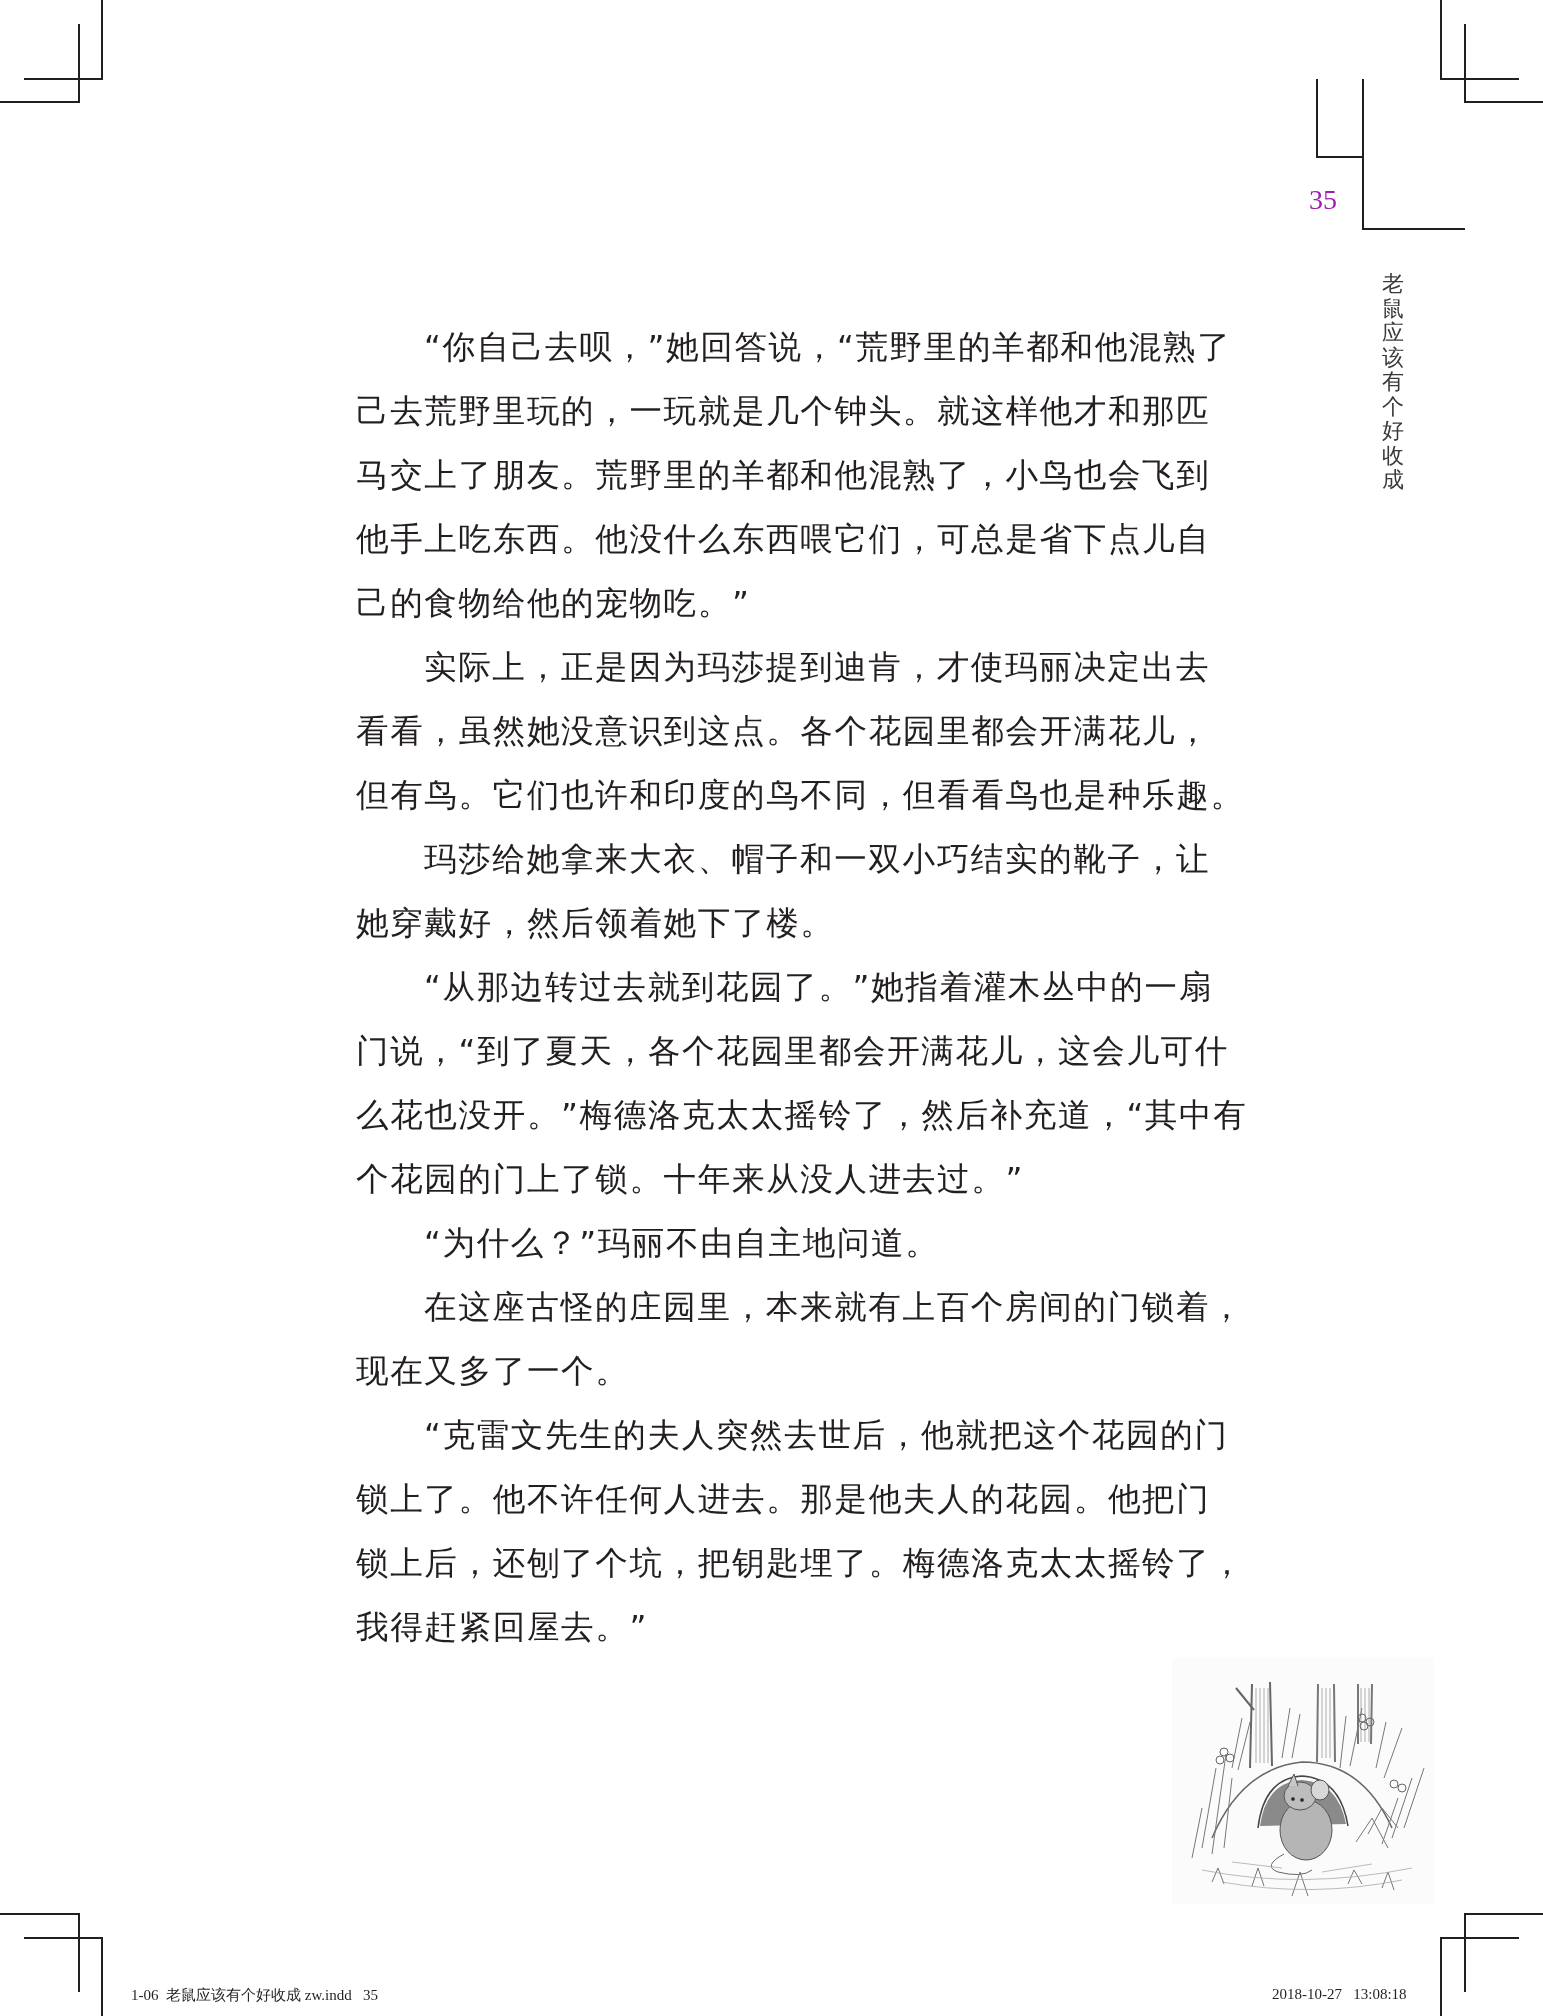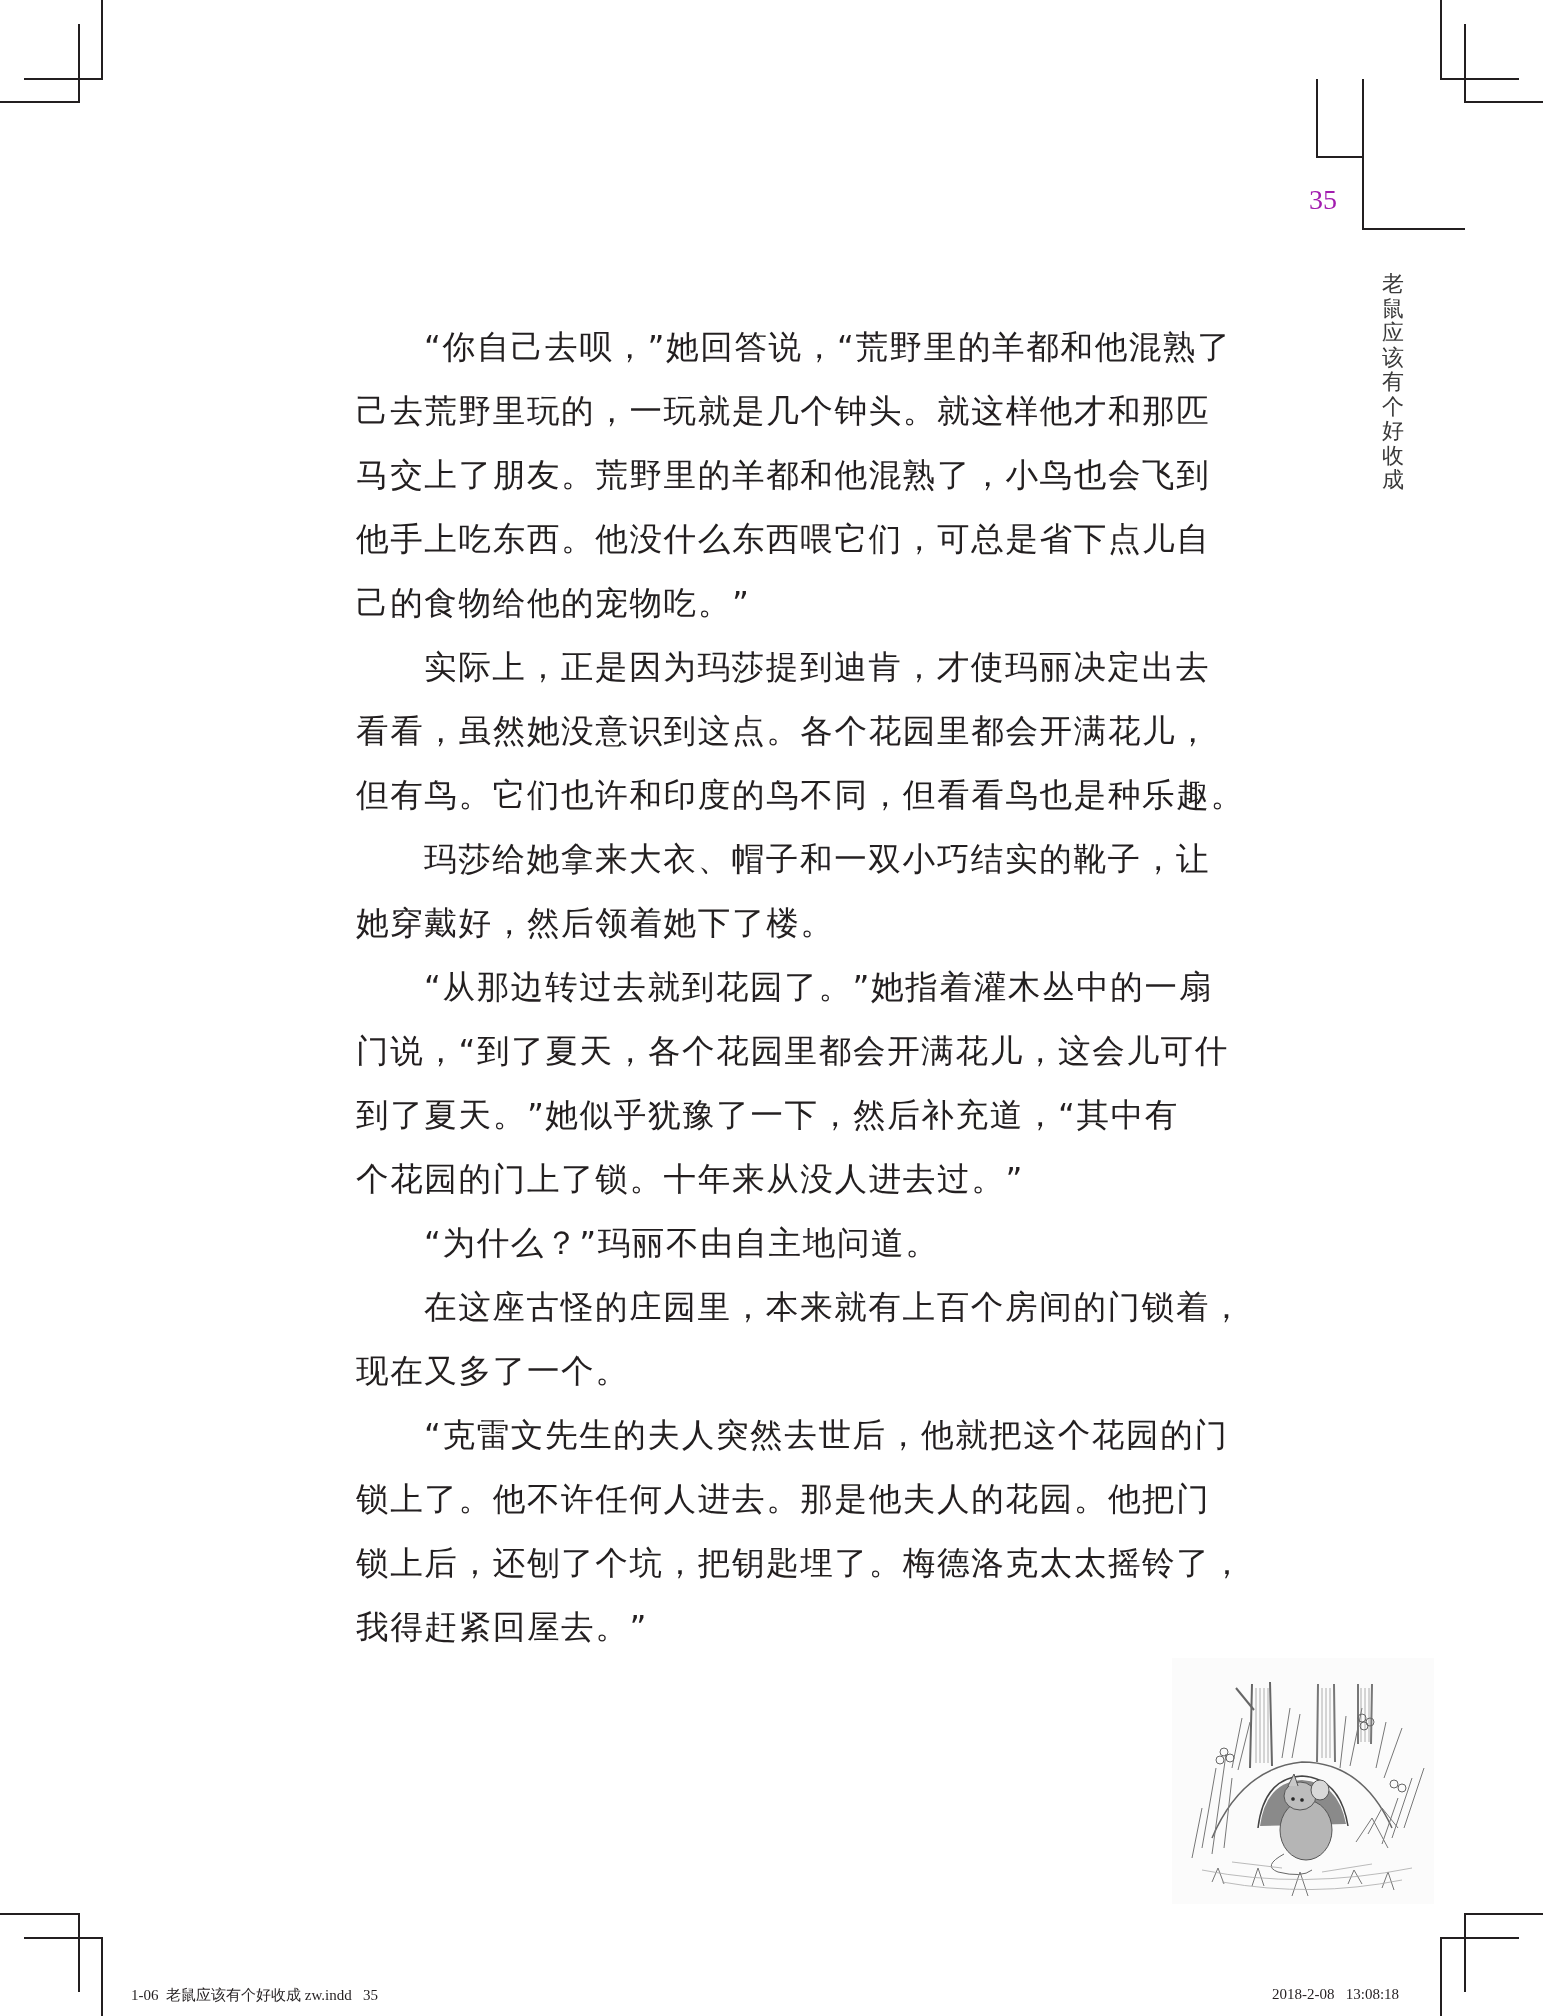--- a/index.html
+++ b/index.html
@@ -126,21 +126,21 @@
     <div class="line">马交上了朋友。荒野里的羊都和他混熟了，小鸟也会飞到</div>
     <div class="line">他手上吃东西。他没什么东西喂它们，可总是省下点儿自</div>
     <div class="line">己的食物给他的宠物吃。”</div>
     <div class="line indent">实际上，正是因为玛莎提到迪肯，才使玛丽决定出去</div>
     <div class="line">看看，虽然她没意识到这点。各个花园里都会开满花儿，</div>
     <div class="line">但有鸟。它们也许和印度的鸟不同，但看看鸟也是种乐趣。</div>
     <div class="line indent">玛莎给她拿来大衣、帽子和一双小巧结实的靴子，让</div>
     <div class="line">她穿戴好，然后领着她下了楼。</div>
     <div class="line indent">“从那边转过去就到花园了。”她指着灌木丛中的一扇</div>
     <div class="line">门说，“到了夏天，各个花园里都会开满花儿，这会儿可什</div>
-    <div class="line">到了夏天。”她似乎犹豫了一下，然后补充道，“其中有</div>
+    <div class="line">么花也没开。”梅德洛克太太摇铃了，然后补充道，“其中有</div>
     <div class="line">个花园的门上了锁。十年来从没人进去过。”</div>
     <div class="line indent">“为什么？”玛丽不由自主地问道。</div>
     <div class="line indent">在这座古怪的庄园里，本来就有上百个房间的门锁着，</div>
     <div class="line">现在又多了一个。</div>
     <div class="line indent">“克雷文先生的夫人突然去世后，他就把这个花园的门</div>
     <div class="line">锁上了。他不许任何人进去。那是他夫人的花园。他把门</div>
     <div class="line">锁上后，还刨了个坑，把钥匙埋了。梅德洛克太太摇铃了，</div>
     <div class="line">我得赶紧回屋去。”</div>
   </div>
 
@@ -197,13 +197,13 @@
       <g stroke="#aaa" stroke-width="0.8">
         <path d="M30 212 Q130 232 240 210"></path>
         <path d="M50 224 Q140 240 230 222"></path>
         <path d="M60 204 L110 210 M150 214 L200 206"></path>
       </g>
     </g>
   </svg>
 </div>
 
 <div class="footer-left">1-06  老鼠应该有个好收成 zw.indd   35</div>
-<div class="footer-right">2018-2-08   13:08:18</div>
+<div class="footer-right">2018-10-27   13:08:18</div>
 
 </body></html>

